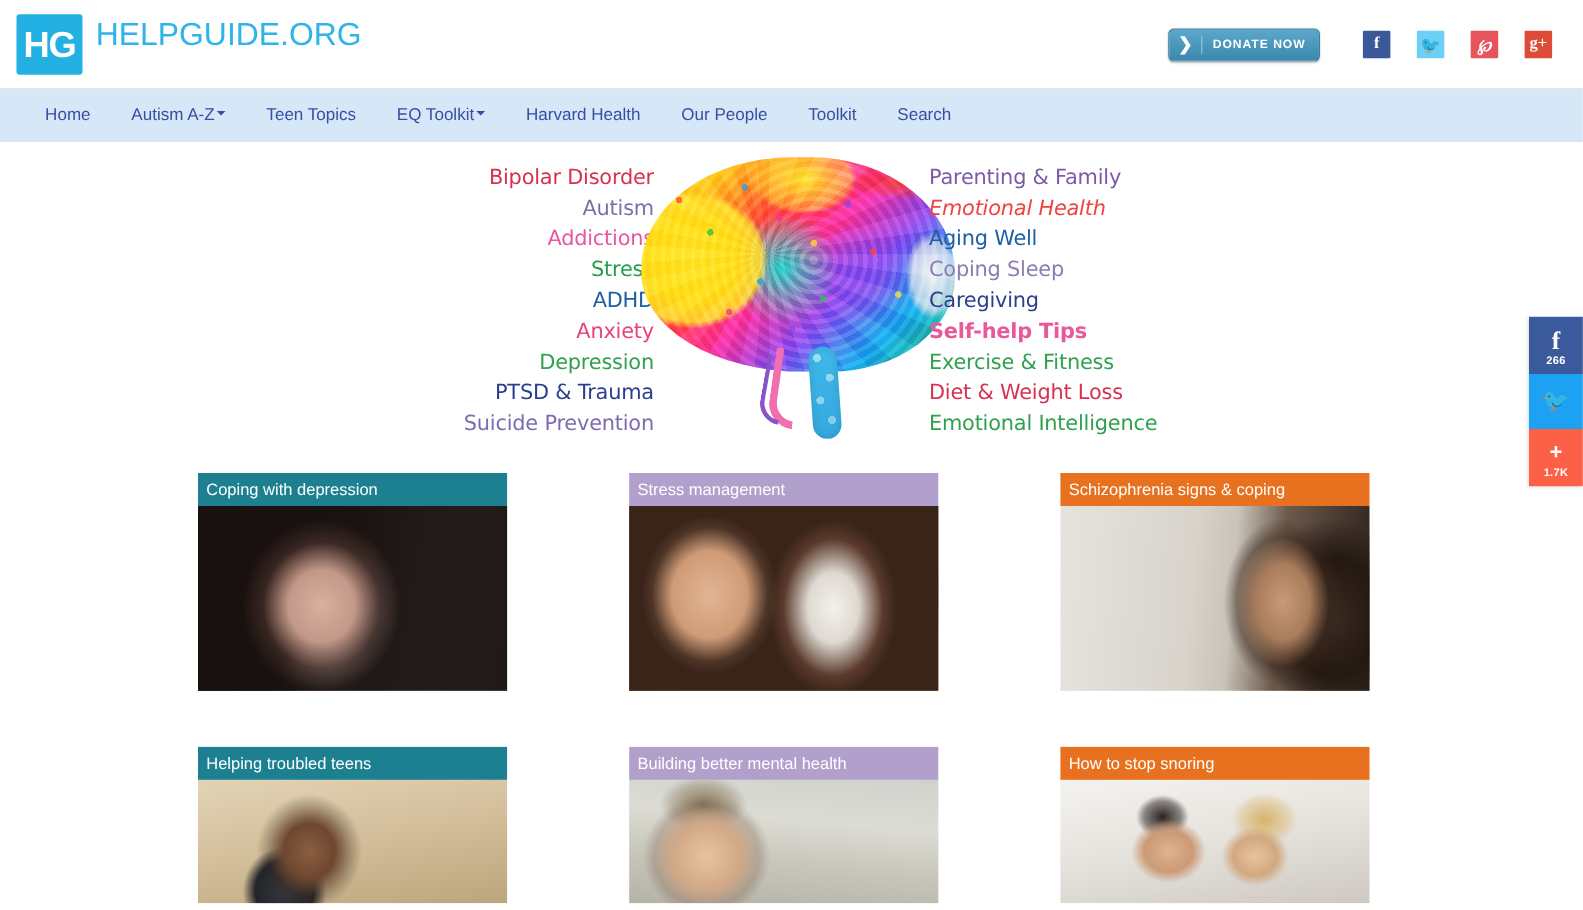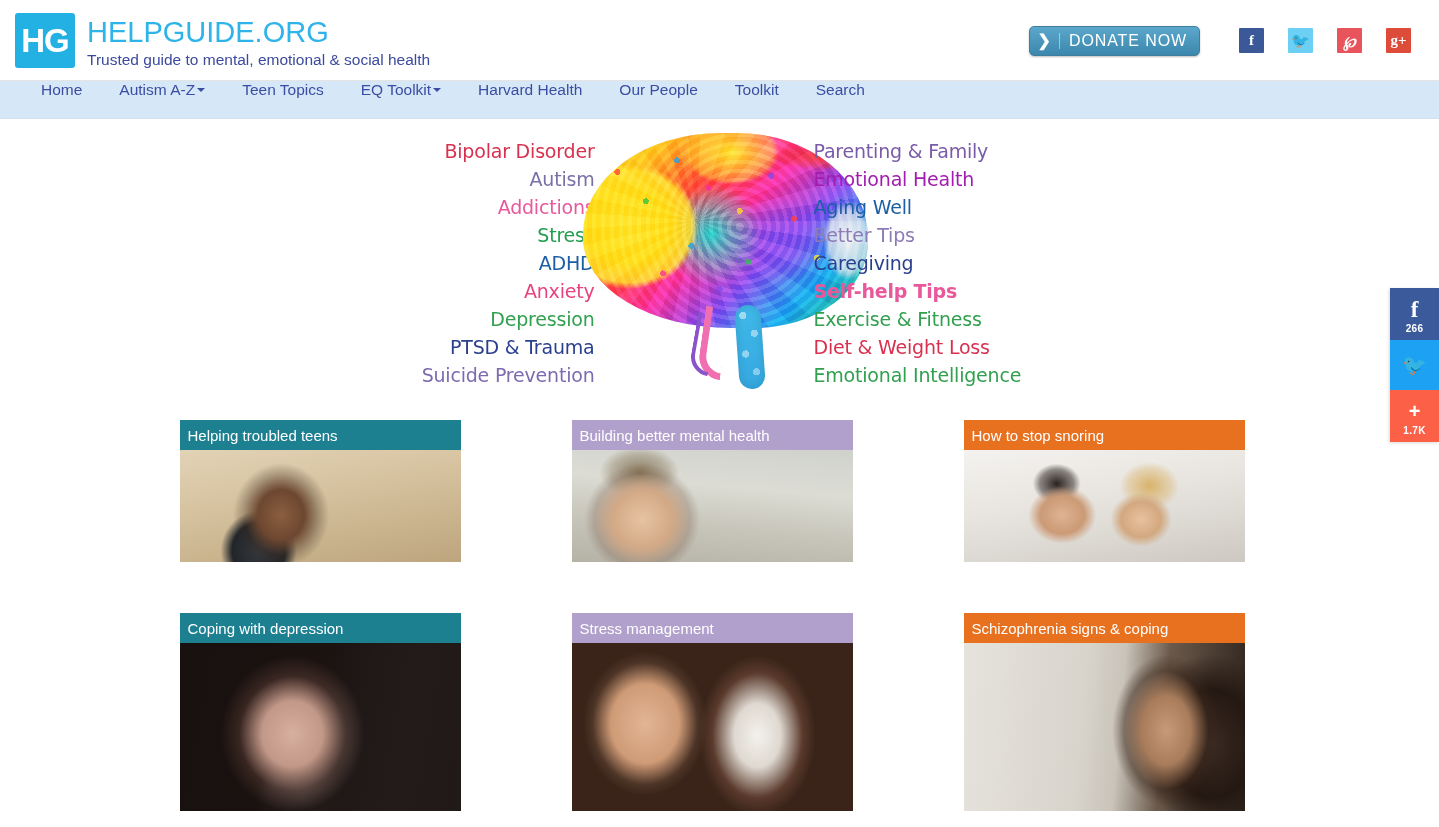--- a/index.html
+++ b/index.html
@@ -68,47 +68,47 @@
   .donate-chev {
     color: #ffffff;
     font-size: 16px;
     font-weight: bold;
     padding: 0 8px 0 2px;
     border-right: 1px solid rgba(255,255,255,0.45);
     line-height: 16px;
   }
   .donate-label {
     color: #ffffff;
-    font-size: 16px;
+    font-size: 11px;
     letter-spacing: 0.9px;
     padding-left: 9px;
-    font-weight: normal;
+    font-weight: bold;
   }
   .social-row { display: flex; margin-left: 39px; margin-right: 28px; }
   .soc {
     width: 25px; height: 25px;
     margin-left: 24px;
     display: flex; align-items: center; justify-content: center;
     color: #ffffff;
     font-size: 15px;
     cursor: pointer;
     border-radius: 1px;
   }
   .soc:first-child { margin-left: 0; }
   .soc-fb { background: #3b5998; font-weight: bold; font-family: "Liberation Serif", serif; }
   .soc-tw { background: #6cd0f5; }
   .soc-pi { background: #e8545b; font-family: "Liberation Serif", serif; font-style: italic; font-weight:bold;}
   .soc-gp { background: #dd4b39; font-family: "Liberation Serif", serif; font-weight: bold; }
 
   
   .nav {
-    height: 38px;
+    height: 48px;
     background: #d6e8f8;
     display: flex;
-    align-items: flex-start;
+    align-items: center;
     padding-left: 41px;
     border-bottom: 1px solid #cfe2f3;
   }
   .nav-item {
     color: #3a4da2;
     font-size: 15.5px;
     margin-right: 37px;
     cursor: pointer;
     white-space: nowrap;
   }
@@ -134,21 +134,21 @@
     margin: 0 auto;
     height: 290px;
   }
   .topic-col {
     position: absolute;
     top: 18px;
     display: flex;
     flex-direction: column;
   }
   .topic-left { left: 155px; align-items: flex-end; width: 260px; }
-  .topic-right { left: 634px; align-items: flex-start; width: 290px; }
+  .topic-right { left: 665px; align-items: flex-start; width: 290px; }
   .topic-right .topic { text-align: left; }
   .topic {
     font-size: 19px;
     line-height: 28px;
     white-space: nowrap;
     font-family: "DejaVu Sans", sans-serif;
     font-weight: normal;
     letter-spacing: -0.2px;
   }
 
@@ -335,21 +335,20 @@
 </head>
 <body>
 
 <div class="page">
 
   <div class="header">
     <div class="brand">
       <div class="logo-mark">HG</div>
       <div class="brand-text">
         <div class="brand-title">HELPGUIDE.ORG</div>
-        <div class="brand-tagline">Trusted guide to mental, emotional &amp; social health</div>
       </div>
     </div>
 
     <div class="header-right">
       <div class="donate-btn">
         <span class="donate-chev">❯</span>
         <span class="donate-label">DONATE NOW</span>
       </div>
       <div class="social-row">
         <div class="soc soc-fb">f</div>
@@ -390,59 +389,59 @@
           <div class="brain-loops"></div>
           <div class="brain-noise"></div>
         </div>
         <div class="brain-tail"></div>
         <div class="brain-tail2"></div>
         <div class="brain-stem"></div>
       </div>
 
       <div class="topic-col topic-right" id="topics-right">
           <div class="topic" style="color: rgb(122, 91, 168);">Parenting &amp; Family</div>
-          <div class="topic" style="color: #a21caf;">Emotional Health</div>
+          <div class="topic" style="color: #ef4444; font-style: italic;">Emotional Health</div>
           <div class="topic" style="color: rgb(29, 95, 164);">Aging Well</div>
-          <div class="topic" style="color: rgb(141, 123, 181);">Better Tips</div>
+          <div class="topic" style="color: rgb(141, 123, 181);">Coping Sleep</div>
           <div class="topic" style="color: rgb(43, 63, 143);">Caregiving</div>
           <div class="topic" style="color: rgb(232, 88, 155); font-weight: bold;">Self-help Tips</div>
           <div class="topic" style="color: rgb(49, 160, 79);">Exercise &amp; Fitness</div>
           <div class="topic" style="color: rgb(216, 49, 79); text-align: center;">Diet &amp; Weight Loss</div>
           <div class="topic" style="color: rgb(49, 160, 79);">Emotional Intelligence</div>
         </div>
     </div>
   </div>
 
   <div class="cards" id="cards">
+      <div class="card-row">
+        <div class="card">
+          <div class="card-title" style="background: rgb(29, 128, 145);">Coping with depression</div>
+          <div class="card-img ph-depression"></div>
+        </div>
+        <div class="card">
+          <div class="card-title" style="background: rgb(177, 160, 204);">Stress management</div>
+          <div class="card-img ph-stress"></div>
+        </div>
+        <div class="card">
+          <div class="card-title" style="background: rgb(232, 113, 31);">Schizophrenia signs &amp; coping</div>
+          <div class="card-img ph-schizo"></div>
+        </div>
+      </div>
       <div class="card-row row2">
         <div class="card">
           <div class="card-title" style="background: rgb(29, 128, 145);">Helping troubled teens</div>
           <div class="card-img ph-teens"></div>
         </div>
         <div class="card">
           <div class="card-title" style="background: rgb(177, 160, 204);">Building better mental health</div>
           <div class="card-img ph-mental"></div>
         </div>
         <div class="card">
           <div class="card-title" style="background: rgb(232, 113, 31);">How to stop snoring</div>
           <div class="card-img ph-snoring"></div>
-        </div>
-      </div>
-      <div class="card-row">
-        <div class="card">
-          <div class="card-title" style="background: rgb(29, 128, 145);">Coping with depression</div>
-          <div class="card-img ph-depression"></div>
-        </div>
-        <div class="card">
-          <div class="card-title" style="background: rgb(177, 160, 204);">Stress management</div>
-          <div class="card-img ph-stress"></div>
-        </div>
-        <div class="card">
-          <div class="card-title" style="background: rgb(232, 113, 31);">Schizophrenia signs &amp; coping</div>
-          <div class="card-img ph-schizo"></div>
         </div>
       </div>
     </div>
 
   <div class="share-bar" id="share-bar">
       <div class="share-btn share-fb">
         <div class="share-glyph serif">f</div>
         <div class="share-count">266</div>
       </div>
       <div class="share-btn share-tw">

